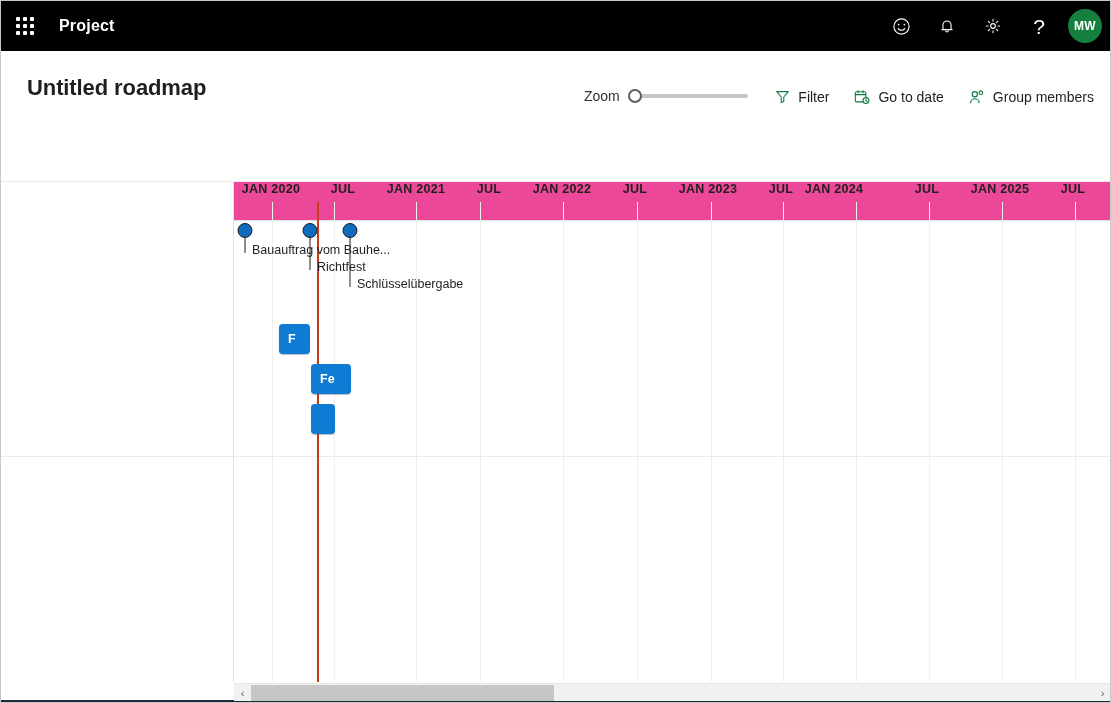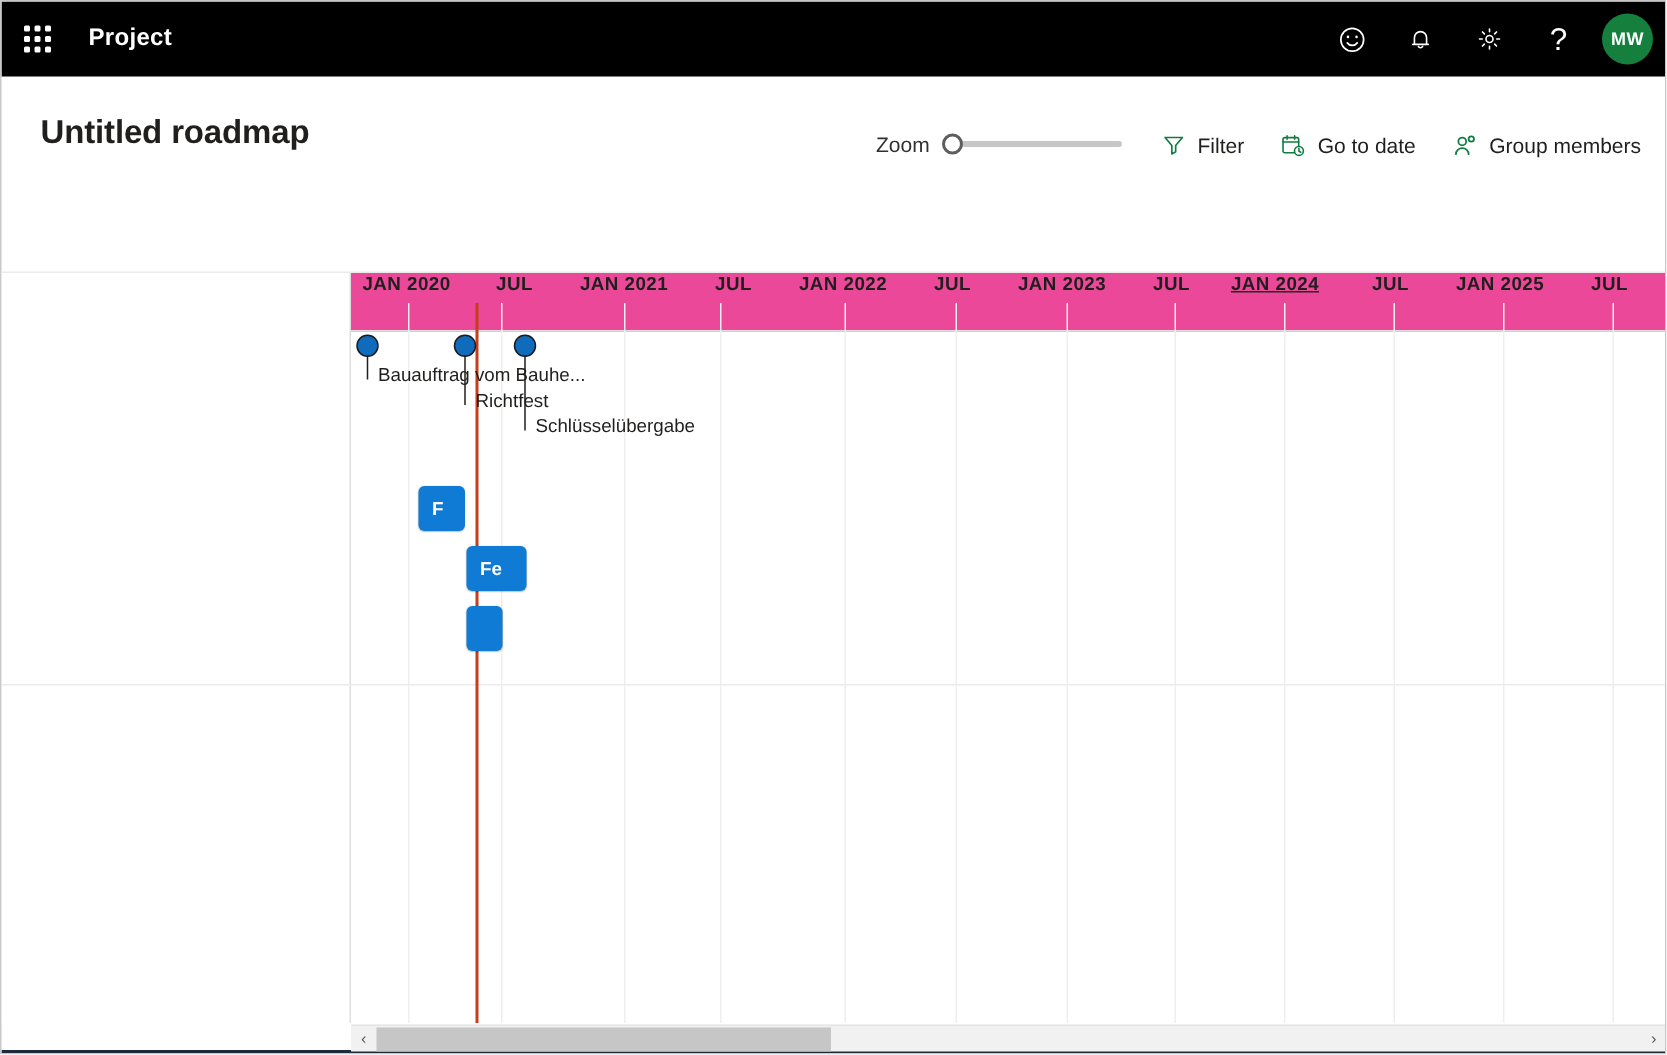--- a/index.html
+++ b/index.html
@@ -273,21 +273,21 @@
   <div class="timeline">
     <div class="tl-header" id="tl-ticks">
         <div class="tl-tick" style="left: 37px;">JAN 2020</div>
         <div class="tl-tick" style="left: 109px;">JUL</div>
         <div class="tl-tick" style="left: 182px;">JAN 2021</div>
         <div class="tl-tick" style="left: 255px;">JUL</div>
         <div class="tl-tick" style="left: 328px;">JAN 2022</div>
         <div class="tl-tick" style="left: 401px;">JUL</div>
         <div class="tl-tick" style="left: 474px;">JAN 2023</div>
         <div class="tl-tick" style="left: 547px;">JUL</div>
-        <div class="tl-tick" style="left: 616px; text-decoration: underline;">JAN 2024</div>
+        <div class="tl-tick" style="left: 600px;">JAN 2024</div>
         <div class="tl-tick" style="left: 693px;">JUL</div>
         <div class="tl-tick" style="left: 766px;">JAN 2025</div>
         <div class="tl-tick" style="left: 839px;">JUL</div>
       </div>
     <div class="tl-headline"></div>
     <div id="tl-grid">
         <div class="gridline" style="left: 38px;"></div>
         <div class="gridline" style="left: 100px;"></div>
         <div class="gridline" style="left: 182px;"></div>
         <div class="gridline" style="left: 246px;"></div>

